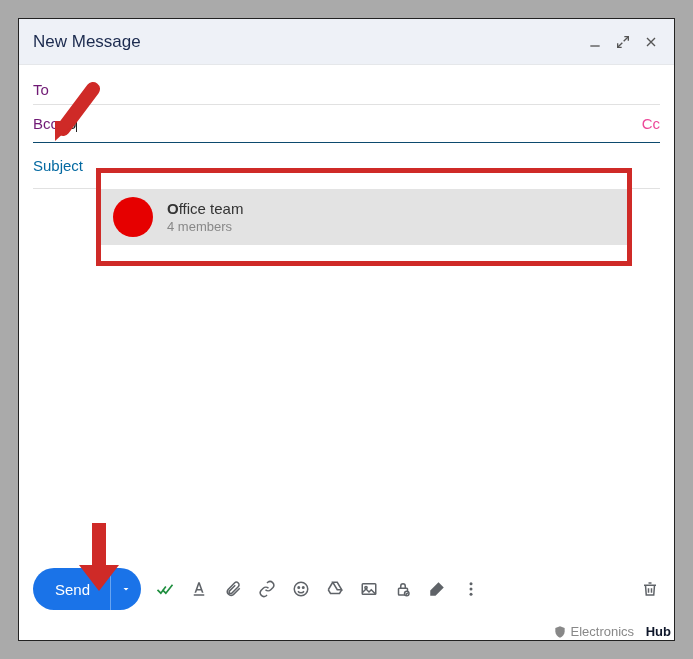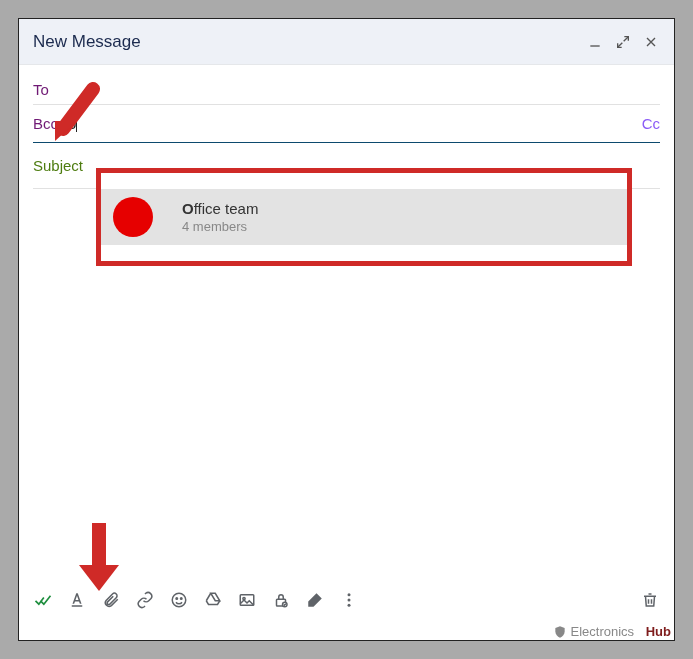--- a/index.html
+++ b/index.html
@@ -61,49 +61,48 @@
   .row-bcc .label, .row-to .label { color: #701a75; margin-right: 10px; }
   .row-bcc input {
     border: none;
     outline: none;
     font-size: 15px;
     flex: 1;
     min-width: 0;
     color: #222;
   }
   .cc-link {
-    color: #8b5cf6;
+    color: #ec4899;
     cursor: pointer;
   }
   .row-subject {
     display: flex;
     align-items: flex-start;
     font-size: 15px;
-    color: #4d7c0f;
+    color: #0369a1;
     padding: 14px 0;
     border-bottom: 1px solid #e1e1e1;
   }
   .body-area { flex: 1; }
   
   .suggestion-wrap {
     position: absolute;
     top: 149px;
     left: 77px;
     width: 536px;
     border: 5px solid #cf2a27;
     background: #fff;
     padding: 16px 0;
   }
   .suggestion-item {
     display: flex;
     align-items: center;
     background: #e3e3e3;
     padding: 8px 12px;
     cursor: pointer;
-    gap: 15px;
   }
   .avatar {
     width: 40px; height: 40px;
     border-radius: 50%;
     background: #e60000;
     margin-right: 14px;
     flex-shrink: 0;
   }
   .sugg-text .name {
     font-size: 15px; color: #333;
@@ -158,21 +157,21 @@
   .watermark {
     position: absolute;
     right: 22px;
     bottom: 20px;
     font-size: 13px;
     color: #888;
     display: flex;
     align-items: flex-end;
     gap: 4px;
   }
-  .watermark b { color: #7f1d1d; }
+  .watermark b { color: #0f172a; }
   .caret {
     display: inline-block;
     width: 1px; height: 16px;
     background: #222;
     vertical-align: middle;
   }
 </style>
 </head>
 <body>
 
@@ -213,20 +212,28 @@
       <span class="cc-link">Cc</span>
     </div>
     <div class="row-subject">
       <span class="label">Subject</span>
     </div>
   </div>
 
   <div class="body-area"></div>
 
   <div class="toolbar">
+    <div class="send-btn">
+      <span class="send-label">Send</span>
+      <span class="send-more">
+        <svg viewBox="0 0 24 24" width="12" height="12" fill="#fff">
+            <path d="M7 10l5 5 5-5z"></path>
+          </svg>
+      </span>
+    </div>
 
     <span class="tool-icon" style="color:#1e8e3e;">
       <svg viewBox="0 0 24 24" width="20" height="20" fill="none" stroke="currentColor" stroke-width="2">
           <path d="M3 13l4 4 6-8"></path>
           <path d="M9 13l4 4 8-10"></path>
         </svg>
     </span>
     <span class="tool-icon">
       <svg viewBox="0 0 24 24" width="18" height="18" fill="currentColor">
           <path d="M11 3h2l5 14h-2.2l-1.1-3.1H9.3L8.2 17H6L11 3zm-1 9h4l-2-5.6L10 12z"></path>

